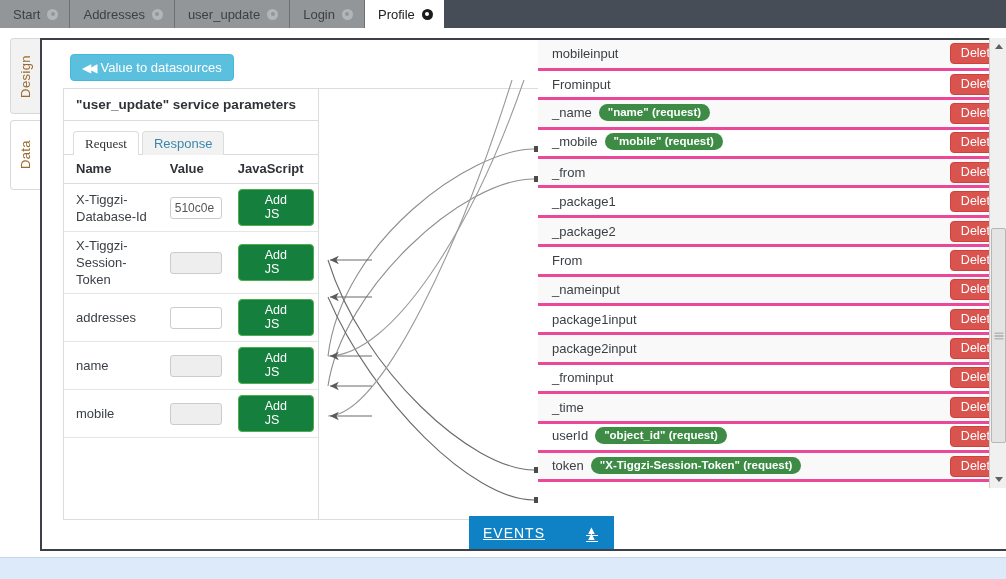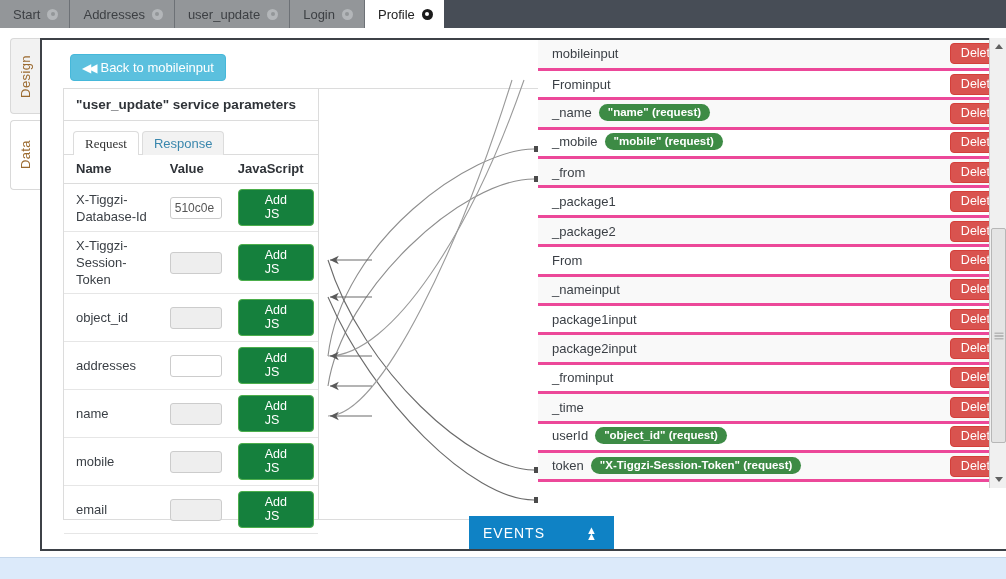--- a/index.html
+++ b/index.html
@@ -259,20 +259,21 @@
   #eventsbtn {
     position: absolute; left: 427px; bottom: 0px;
     width: 145px; height: 33px;
     background: #0f82c5;
     color: #ffffff;
     font-size: 14px;
     letter-spacing: 1px;
     display: flex; align-items: center; justify-content: space-between;
     padding: 0 16px 0 14px;
     cursor: pointer;
+    text-decoration: underline;
   }
   .dblup { display: flex; flex-direction: column; line-height: 6px; font-size: 11px; }
 
   
   #botstrip {
     position: absolute; left: 0; bottom: 0;
     width: 1006px; height: 22px;
     background: #dceafa;
     border-top: 1px solid #c4d6ea;
   }
@@ -310,21 +311,21 @@
     </div>
     <div class="vtab data">
       <span>Data</span>
     </div>
   </div>
 
 <div id="frame">
 
   <div id="backbtn">
     <span class="dbl-left">◀◀</span>
-    <span>Back to mobileinput</span>
+    <span>Value to datasources</span>
   </div>
 
   <div id="params">
     <div id="params-title">"user_update" service parameters</div>
     <div id="ptabs">
         <div class="ptab active">Request</div>
         <div class="ptab">Response</div>
       </div>
     <table class="ptable">
       <thead>
@@ -339,41 +340,31 @@
             <td class="c-name">X-Tiggzi-Database-Id</td>
             <td class="c-val"><input class="pinput filled" value="510c0e" style=""></td>
             <td class="c-js"><span class="addjs">Add JS</span></td>
           </tr>
           <tr>
             <td class="c-name">X-Tiggzi-Session-Token</td>
             <td class="c-val"><input class="pinput" style=""></td>
             <td class="c-js"><span class="addjs">Add JS</span></td>
           </tr>
           <tr>
-            <td class="c-name">object_id</td>
-            <td class="c-val"><input class="pinput" style=""></td>
-            <td class="c-js"><span class="addjs">Add JS</span></td>
-          </tr>
-          <tr>
             <td class="c-name">addresses</td>
             <td class="c-val"><input class="pinput filled" style=""></td>
             <td class="c-js"><span class="addjs">Add JS</span></td>
           </tr>
           <tr>
             <td class="c-name">name</td>
             <td class="c-val"><input class="pinput" style=""></td>
             <td class="c-js"><span class="addjs">Add JS</span></td>
           </tr>
           <tr>
             <td class="c-name">mobile</td>
-            <td class="c-val"><input class="pinput" style=""></td>
-            <td class="c-js"><span class="addjs">Add JS</span></td>
-          </tr>
-          <tr>
-            <td class="c-name">email</td>
             <td class="c-val"><input class="pinput" style=""></td>
             <td class="c-js"><span class="addjs">Add JS</span></td>
           </tr>
         </tbody>
     </table>
   </div>
 
   <div id="canvas"></div>
 
   <svg id="wires">

